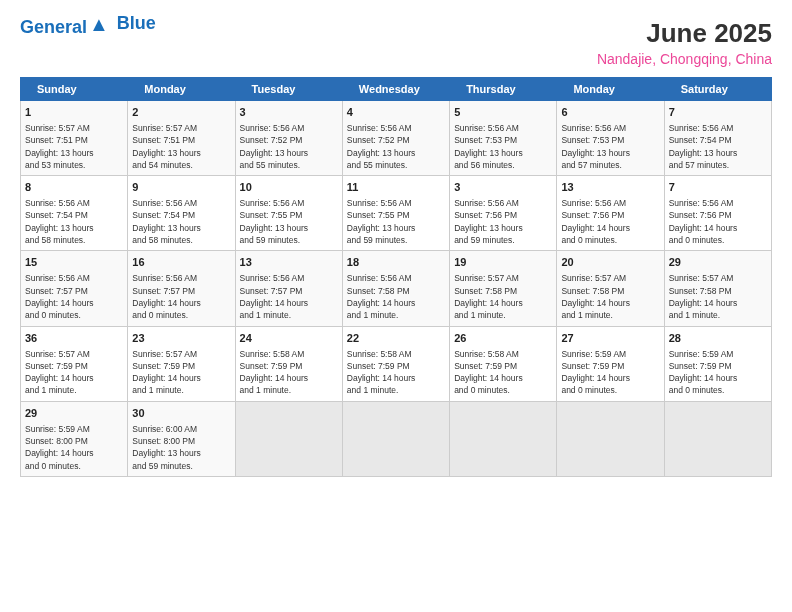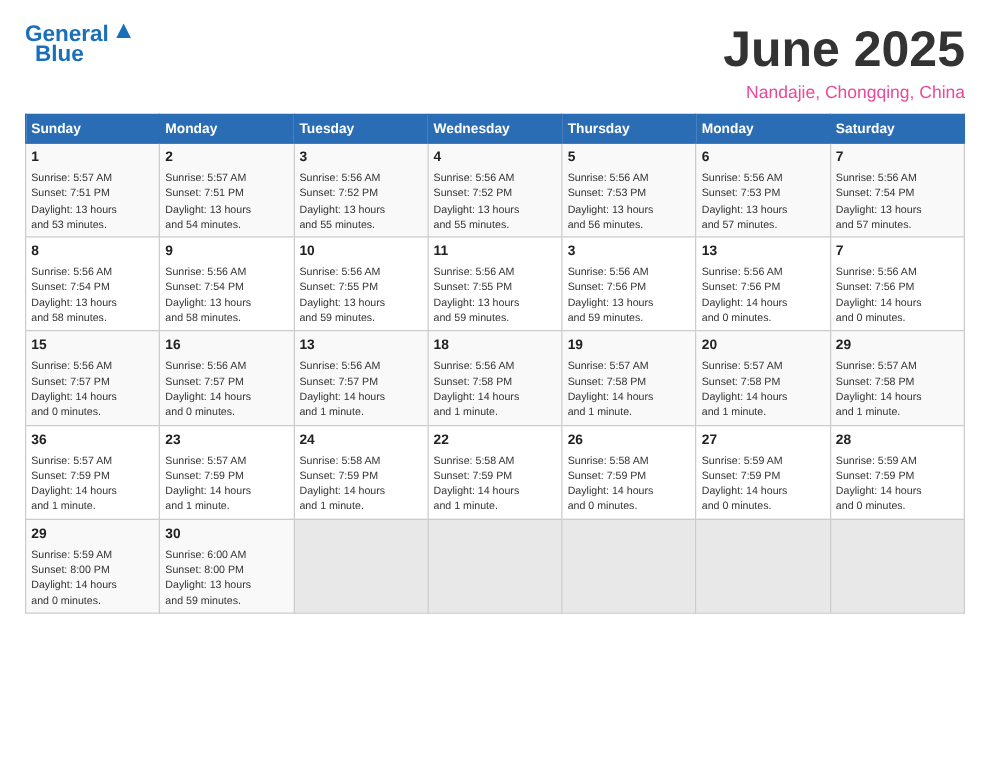--- a/index.html
+++ b/index.html
@@ -17,55 +17,55 @@
       background: #fff;
     }
     .header {
       display: flex;
       justify-content: space-between;
       align-items: flex-start;
       margin-bottom: 10px;
     }
     .logo {
       display: flex;
-      flex-direction: column;
+      flex-direction: row;
       align-items: flex-start;
     }
     .logo-text {
       font-size: 18px;
       font-weight: bold;
       color: #1a1a2e;
       line-height: 1.1;
     }
     .logo-text span {
       color: #1a6fba;
     }
     .title-section {
       text-align: right;
     }
     .main-title {
-      font-size: 40px;
+      font-size: 26px;
       font-weight: bold;
       color: #333;
     }
     .subtitle {
       font-size: 14px;
       color: #ec4899;
       margin-top: 2px;
     }
     table {
       width: 100%;
       border-collapse: collapse;
     }
     thead tr th {
       background: #2a6db5;
       color: #fff;
       font-size: 11px;
       font-weight: bold;
-      padding: 5px 4px;
+      padding: 5px 16px;
       text-align: left;
       border: 1px solid #2a6db5;
     }
     tbody tr td {
       vertical-align: top;
       font-size: 8.5px;
       color: #333;
       padding: 4px 4px;
       border: 1px solid #ccc;
       line-height: 1.45;

